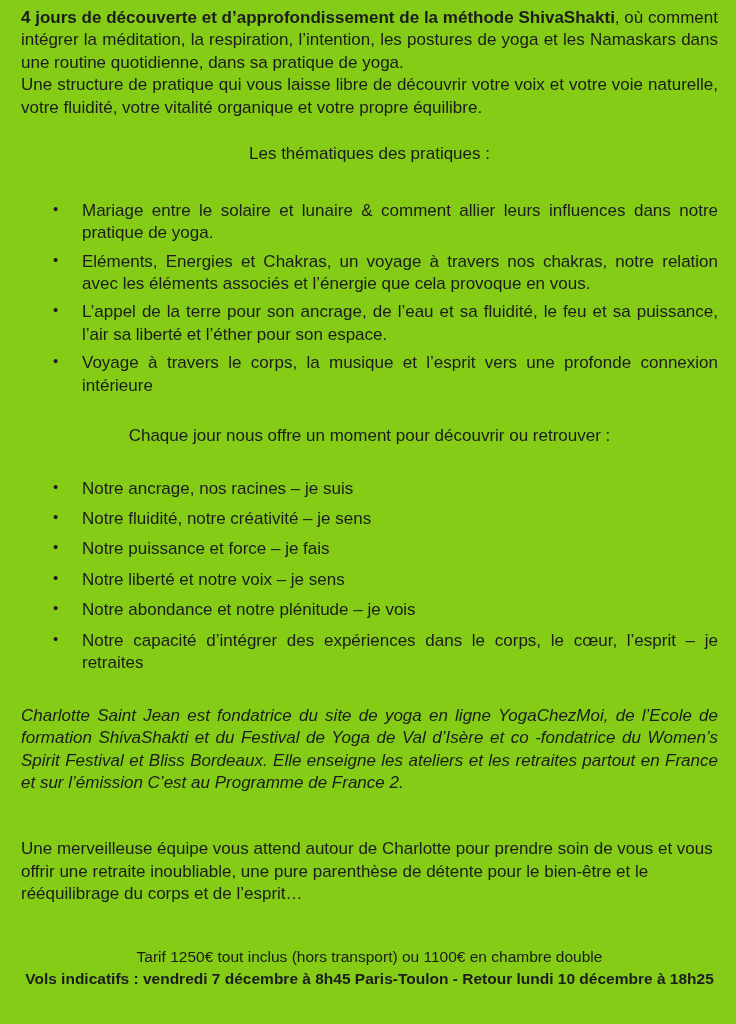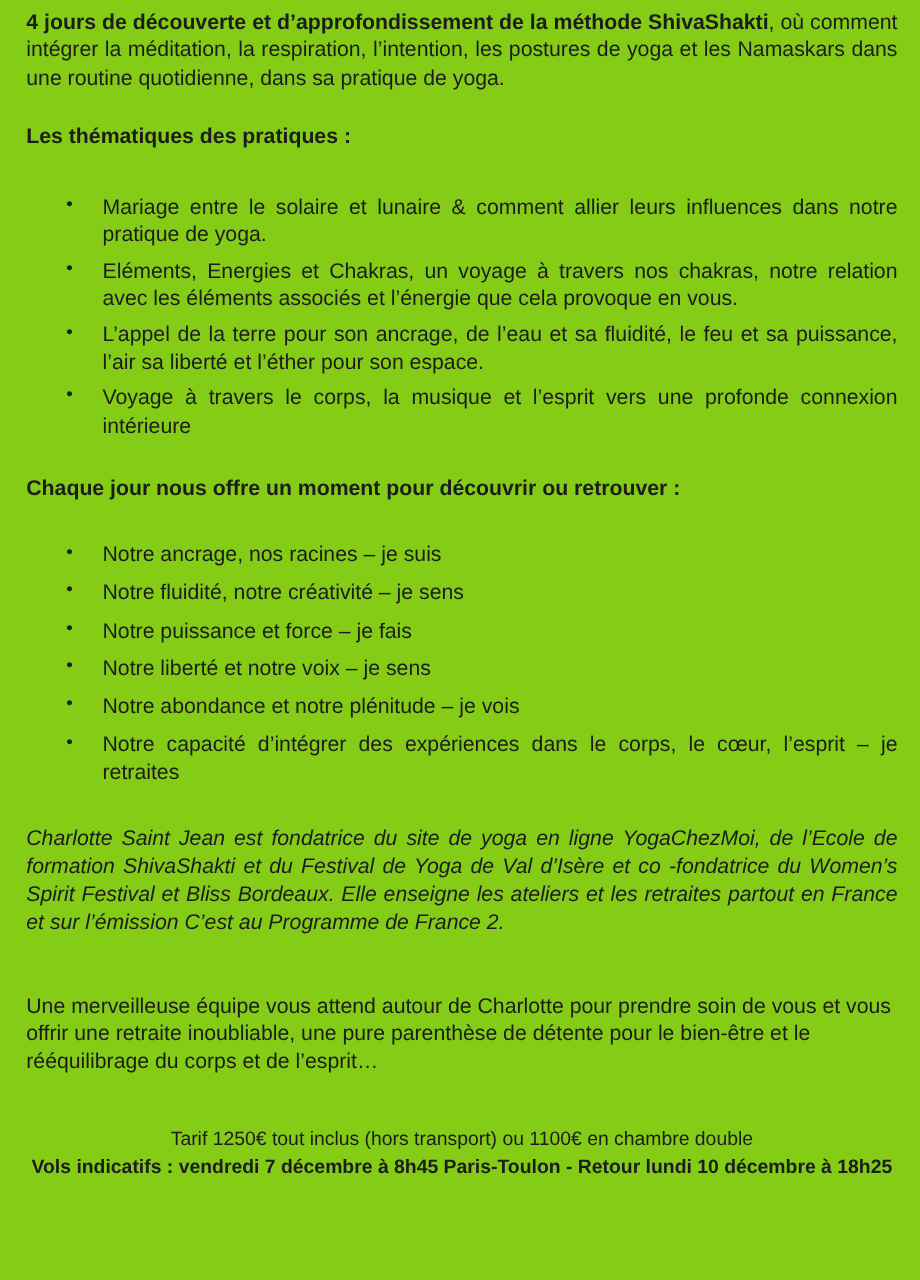--- a/index.html
+++ b/index.html
@@ -15,22 +15,22 @@
     font-size: 17px;
     line-height: 1.32;
     color: #1c1c1c;
     overflow: hidden;
   }
   .para { margin: 0; text-align: justify; }
   .para .lead-bold { font-weight: bold; }
   .heading {
     margin: 24px 0 34px 0;
     font-size: 17px;
-    font-weight: bold;
-    text-align: left;
+    font-weight: normal;
+    text-align: center;
   }
   .heading-2 { margin: 28px 0 30px 0; }
   ul.bullets {
     list-style: none;
     margin: 0 0 0 32px;
     padding: 0;
   }
   ul.bullets li {
     position: relative;
     padding-left: 29px;
@@ -66,20 +66,21 @@
     text-decoration: underline;
   }
 </style>
 </head>
 <body>
 
 <div class="page">
 
   <p class="para"><span class="lead-bold">4 jours de découverte et d’approfondissement de la méthode ShivaShakti</span><span>, où comment intégrer la méditation, la respiration, l’intention, les postures de yoga et les Namaskars dans une routine quotidienne, dans sa pratique de yoga.</span></p>
 
+  <p class="para">Une structure de pratique qui vous laisse libre de découvrir votre voix et votre voie naturelle, votre fluidité, votre vitalité organique et votre propre équilibre.</p>
 
   <h2 class="heading">Les thématiques des pratiques :</h2>
 
   <ul class="bullets">
     <li>
       <span class="bullet">•</span>
       <span class="li-text">Mariage entre le solaire et lunaire &amp; comment allier leurs influences dans notre pratique de yoga.</span>
     </li>
     <li>
       <span class="bullet">•</span>

